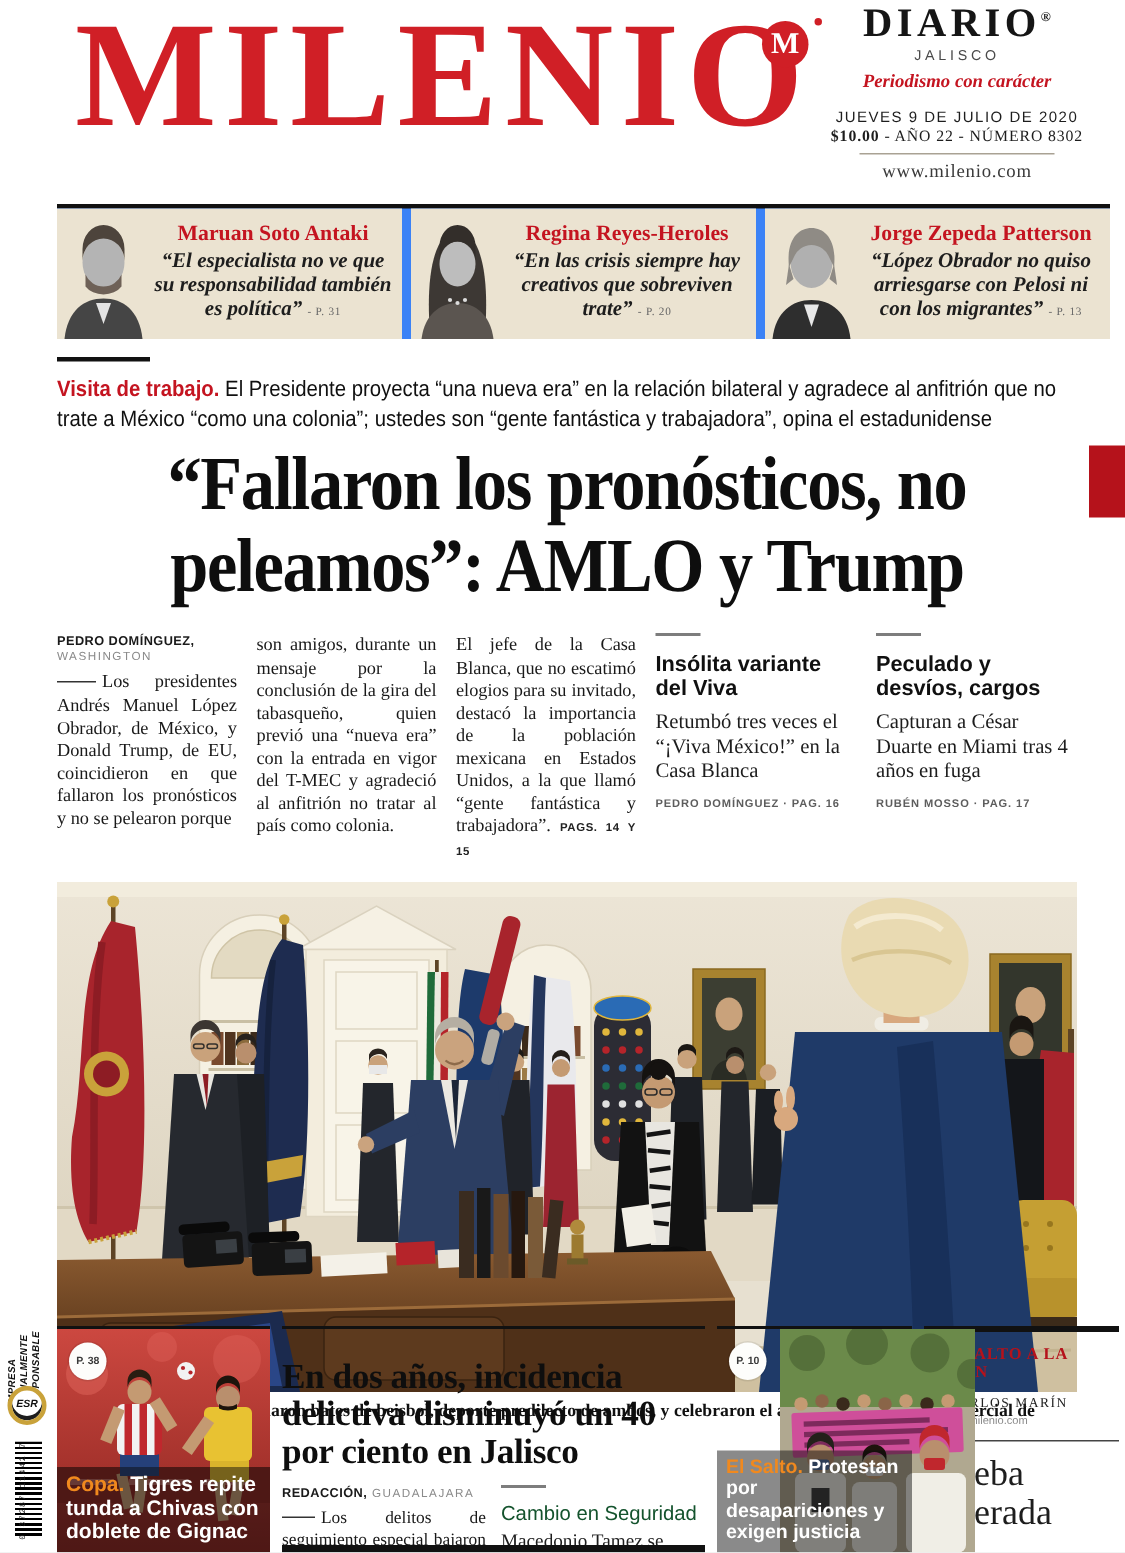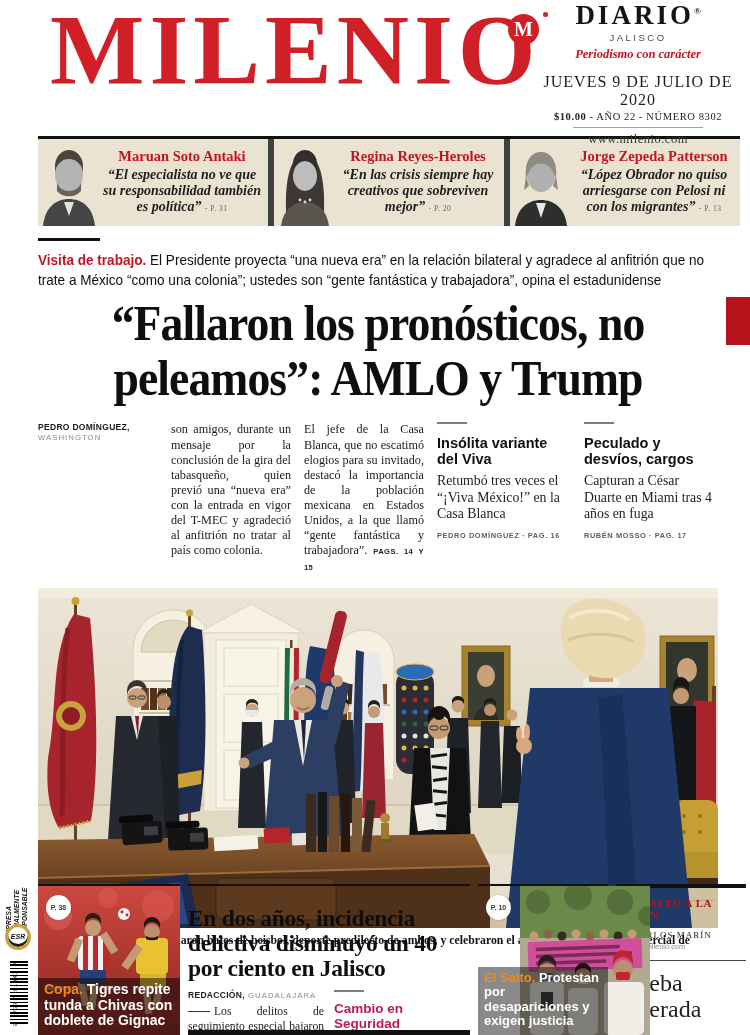--- a/index.html
+++ b/index.html
@@ -20,27 +20,27 @@
     position:absolute; left:508px; top:14px; width:31px; height:31px;
     background:#d01f26; border-radius:50%; color:#fff; text-align:center;
     font-family:"Liberation Serif", serif; font-weight:bold; font-size:20px; line-height:31px;
   }
   .logo-dot { position:absolute; left:543px; top:12px; width:5px; height:5px; background:#d01f26; border-radius:50%; }
   .mast-right { position:absolute; right:12px; top:0; width:200px; text-align:center; }
   .diario { font-family:"Liberation Serif", serif; font-size:27px; letter-spacing:3px; color:#151515; font-weight:600; }
   .diario sup { font-size:9px; letter-spacing:0; }
   .jalisco { font-size:9.5px; letter-spacing:2.5px; color:#4a4a4a; margin-top:1px; }
   .slogan { font-family:"Liberation Serif", serif; font-style:italic; font-weight:bold; color:#c41420; font-size:12.5px; margin-top:4px; }
-  .dateline { margin-top:11px; font-family:Liberation Serif, serif; font-size:16px; letter-spacing:1px; color:#1d1d1d; }
+  .dateline { margin-top:11px; font-family:Liberation Sans, sans-serif; font-size:10px; letter-spacing:1px; color:#1d1d1d; }
   .priceline { font-family:"Liberation Serif", serif; font-size:10.5px; letter-spacing:.6px; color:#1d1d1d; margin-top:2px; }
   .priceline b { font-weight:bold; }
   .mast-rule { width:130px; border-top:1px solid #a9a294; margin:5px auto 4px; }
   .website { font-family:"Liberation Serif", serif; font-size:12.5px; color:#3a3a3a; letter-spacing:.5px; }
   
-  .colstrip { margin:0 10px 0 38px; border-top:3px solid #111; display:grid; grid-template-columns:1fr 1fr 1fr; gap:6px; height:90px; background:#404040; }
+  .colstrip { margin:0 10px 0 38px; border-top:3px solid #111; display:grid; grid-template-columns:1fr 1fr 1fr; gap:6px; height:90px; background:#3b82f6; }
   .colpanel { background:#ebe3d1; display:flex; align-items:flex-end; overflow:hidden; }
   .colpanel svg { flex:0 0 auto; display:block; }
   .coltext { flex:1; text-align:center; padding:6px 4px 8px 0; align-self:center; }
   .c-name { font-family:"Liberation Serif", serif; font-weight:bold; font-size:14.5px; color:#c41420; }
   .c-quote { font-family:"Liberation Serif", serif; font-style:italic; font-weight:bold; font-size:14px; line-height:1.12; color:#1d1d1d; margin-top:2px; }
   .c-page { font-style:normal; font-weight:normal; font-size:7.5px; color:#666; letter-spacing:.5px; }
   
   .lead { margin:12px 0 0 38px; width:680px; }
   .lead-rule { width:62px; border-top:3px solid #111; margin-bottom:9px; }
   .lead-text { width:742px; transform:scaleX(0.9164); transform-origin:0 0; font-size:14.8px; line-height:1.36; color:#101010; }
@@ -84,21 +84,21 @@
   .card-overlay { position:absolute; left:0; right:0; bottom:0; background:rgba(10,10,10,.48); padding:4px 6px 6px; font-weight:bold; font-size:14px; line-height:1.12; color:#fff; }
   .protest-card .card-overlay { font-size:13px; }
   .okicker { color:#f0891e; }
   .mid-col { width:282px; border-top:2px solid #111; padding-top:20px; position:relative; }
   .mid-head { font-family:"Liberation Serif", serif; font-weight:bold; font-size:23.5px; line-height:1.07; letter-spacing:-.3px; color:#0e0e0e; }
   .mid-row { display:flex; gap:10px; margin-top:9px; }
   .mid-sub { width:136px; }
   .mid-body { font-family:"Liberation Serif", serif; font-size:11.6px; line-height:1.22; text-align:justify; color:#191919; }
   .mid-body .dash { width:22px; }
   .sec-rule { width:30px; border-top:2px solid #7d7d7d; margin-bottom:9px; }
-  .sec-title { font-size:13.5px; font-weight:bold; color:#be185d; }
+  .sec-title { font-size:13.5px; font-weight:normal; color:#14532d; }
   .sec-text { font-family:"Liberation Serif", serif; font-size:12.8px; line-height:1.2; color:#1d1d1d; margin-top:4px; }
   .mid-bar { position:absolute; left:0; right:0; bottom:0; height:5px; background:#111; }
   .opinion { width:132px; border-top:4px solid #111; padding-top:9px; }
   .op-section { font-family:"Liberation Serif", serif; font-weight:bold; font-size:11px; letter-spacing:.6px; color:#b5121b; }
   .op-author { font-family:"Liberation Serif", serif; font-weight:normal; font-size:9px; letter-spacing:1px; color:#222; margin-top:9px;margin-left:16px; }
   .op-email { font-size:7.4px; color:#8a8a8a; margin-top:2px; }
   .op-hr { border-top:1px solid #444; margin:9px 0 10px; }
   .op-title { font-family:"Liberation Serif", serif; font-size:24px; line-height:1.08; color:#1d1d1d; }
 </style>
 </head>
@@ -140,21 +140,21 @@
         <path d="M13 84 C9 40 16 12 31 12 C46 12 53 40 49 84 Z" fill="#3d3834"></path>
         <path d="M7 84 L55 84 C53 68 43 60 31 60 C19 60 9 68 7 84 Z" fill="#5b5550"></path>
         <ellipse cx="31" cy="34" rx="12" ry="15" fill="#bdbdbd"></ellipse>
         <path d="M19 32 A12 13 0 0 1 43 32 L43 22 A12 14 0 0 0 19 22 Z" fill="#332e2a"></path>
         <circle cx="26" cy="58" r="1.4" fill="#ddd"></circle>
           <circle cx="31" cy="60" r="1.4" fill="#ddd"></circle>
           <circle cx="36" cy="58" r="1.4" fill="#ddd"></circle>
       </svg>
       <div class="coltext">
         <div class="c-name">Regina Reyes-Heroles</div>
-        <div class="c-quote"><span>“En las crisis siempre hay creativos que sobreviven mejor”</span> <span class="c-page">- P. 20</span></div>
+        <div class="c-quote"><span>“En las crisis siempre hay creativos que sobreviven trate”</span> <span class="c-page">- P. 20</span></div>
       </div>
     </div>
     <div class="colpanel">
       <svg width="62" height="84" viewBox="0 0 62 84">
         <path d="M5 84 L57 84 C55 66 44 58 31 58 C18 58 7 66 5 84 Z" fill="#2e2e2e"></path>
         <polygon points="26,61 36,61 31,76" fill="#e8e8e8"></polygon>
         <ellipse cx="31" cy="33" rx="14" ry="17" fill="#b0b0b0"></ellipse>
         <path d="M16 36 C14 18 22 10 31 10 C40 10 48 18 46 36 L43 30 A13 14 0 0 0 19 30 Z" fill="#8f8b85"></path>
         <path d="M16 34 L14 48 L19 44 Z" fill="#8f8b85"></path>
           <path d="M46 34 L48 48 L43 44 Z" fill="#8f8b85"></path>
@@ -175,20 +175,21 @@
     <div class="headline-inner">
       <div>“Fallaron los pronósticos, no</div>
       <div>peleamos”: AMLO y Trump</div>
     </div>
   </section>
   <div class="red-tab"></div>
 
   <section class="story">
     <div class="scol">
       <div class="byline"><span>PEDRO DOMÍNGUEZ,</span><span class="place"> WASHINGTON</span></div>
+      <p class="sbody"><span class="dash"></span><span>Los presidentes Andrés Manuel López Obrador, de México, y Donald Trump, de EU, coincidieron en que fallaron los pronósticos y no se pelearon porque</span></p>
     </div>
     <div class="scol">
       <p class="sbody">son amigos, durante un mensaje por la conclusión de la gira del tabasqueño, quien previó una “nueva era” con la entrada en vigor del T-MEC y agradeció al anfitrión no tratar al país como colonia.</p>
     </div>
     <div class="scol">
       <p class="sbody"><span>El jefe de la Casa Blanca, que no escatimó elogios para su invitado, destacó la importancia de la población mexicana en Estados Unidos, a la que llamó “gente fantástica y trabajadora”. </span><span class="pageref">PAGS. 14 Y 15</span></p>
     </div>
     <div class="brief">
       <div class="brief-rule"></div>
       <div class="brief-title">Insólita variante del Viva</div>

